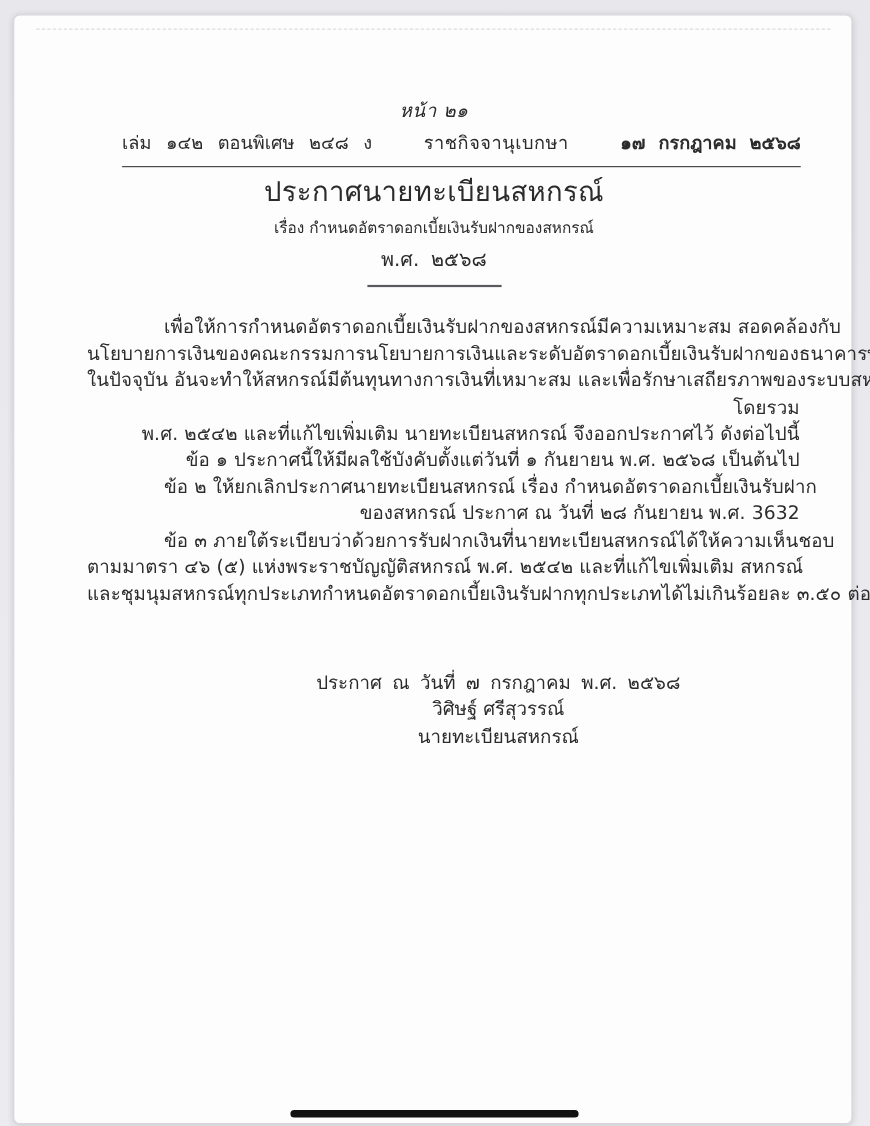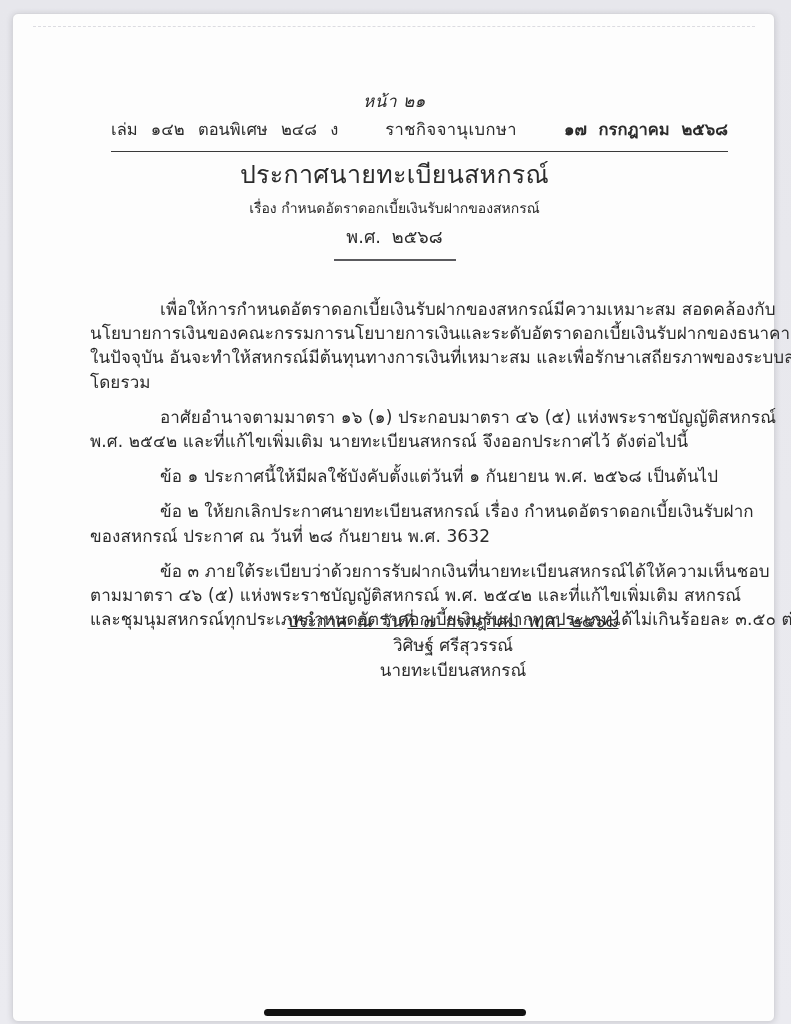--- a/index.html
+++ b/index.html
@@ -68,38 +68,38 @@
     width: 122px; height: 0;
     border-top: 2px solid #5a5a5e;
   }
   
   .doc-body {
     position: absolute;
     left: 66px; top: 272px;
     width: 648px;
     font-size: 17px;
   }
-  .para { margin: 11px; }
+  .para { margin: 0; text-align: right; }
   .line {
     line-height: 24.2px;
     white-space: nowrap;
     letter-spacing: 0.1px;
   }
   .line.first { padding-left: 70px; }
   
   .signature {
     position: absolute;
     left: 66px; top: 595px;
     width: 648px;
     padding-left: 100px;
     text-align: center;
     font-size: 17px;
   }
   .signature .sig-line { line-height: 24.3px; }
-  .signature .sig-date { word-spacing: 4px; text-decoration: underline; }
+  .signature .sig-date { word-spacing: 4px; }
   
   .home-indicator {
     position: absolute;
     left: 264px; top: 1009px;
     width: 262px; height: 7px;
     border-radius: 4px;
     background: #121212;
   }
 </style>
 </head>
@@ -129,21 +129,20 @@
     <div class="doc-body">
 
       <div class="para">
         <div class="line first">เพื่อให้การกำหนดอัตราดอกเบี้ยเงินรับฝากของสหกรณ์มีความเหมาะสม  สอดคล้องกับ</div>
         <div class="line">นโยบายการเงินของคณะกรรมการนโยบายการเงินและระดับอัตราดอกเบี้ยเงินรับฝากของธนาคารพาณิชย์</div>
         <div class="line">ในปัจจุบัน  อันจะทำให้สหกรณ์มีต้นทุนทางการเงินที่เหมาะสม  และเพื่อรักษาเสถียรภาพของระบบสหกรณ์</div>
         <div class="line">โดยรวม</div>
       </div>
 
       <div class="para">
-        <div class="line first">อาศัยอำนาจตามมาตรา ๑๖ (๑) ประกอบมาตรา ๔๖ (๕) แห่งพระราชบัญญัติสหกรณ์</div>
         <div class="line">พ.ศ. ๒๕๔๒ และที่แก้ไขเพิ่มเติม นายทะเบียนสหกรณ์ จึงออกประกาศไว้ ดังต่อไปนี้</div>
       </div>
 
       <div class="para">
         <div class="line first">ข้อ ๑  ประกาศนี้ให้มีผลใช้บังคับตั้งแต่วันที่ ๑ กันยายน พ.ศ. ๒๕๖๘ เป็นต้นไป</div>
       </div>
 
       <div class="para">
         <div class="line first">ข้อ ๒  ให้ยกเลิกประกาศนายทะเบียนสหกรณ์ เรื่อง กำหนดอัตราดอกเบี้ยเงินรับฝาก</div>
         <div class="line">ของสหกรณ์ ประกาศ ณ วันที่ ๒๘ กันยายน พ.ศ. 3632</div>

